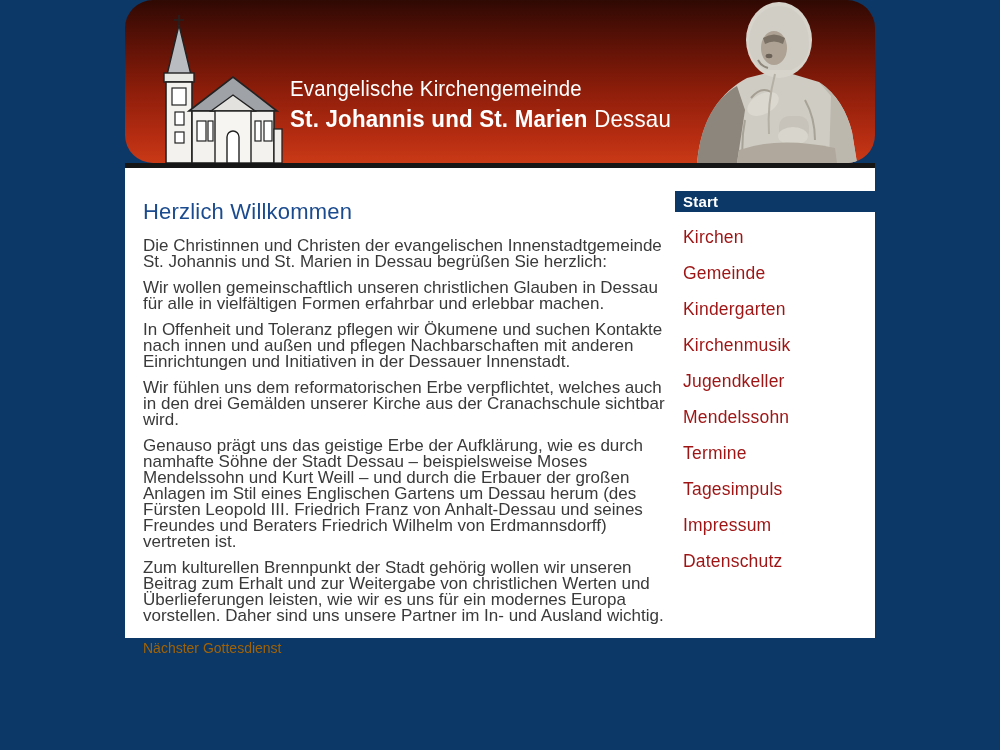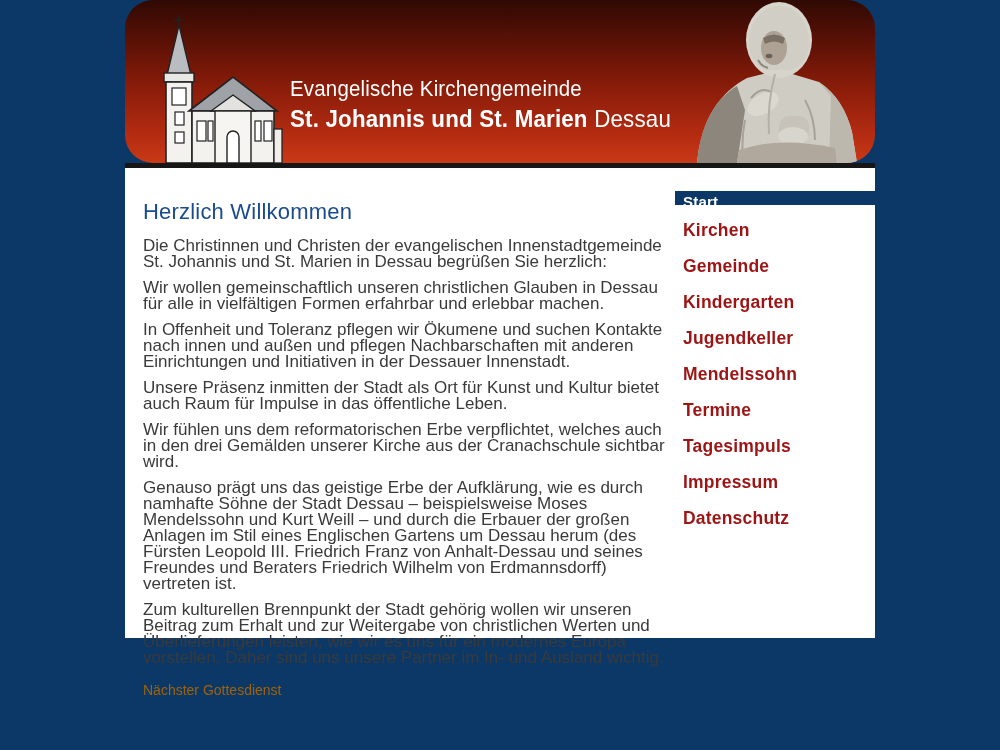--- a/index.html
+++ b/index.html
@@ -36,27 +36,27 @@
   .paras p{
     margin:10px 0;font-size:17px;line-height:16px;color:#3a3a3a;
   }
   .paras p:first-child{margin-top:13px;}
   a.next-service{
     display:inline-block;margin-top:6px;font-size:14px;color:#a16207;text-decoration:none;cursor:pointer;
   }
   
   .sidebar{position:absolute;left:550px;top:0;width:200px;}
   .nav-active{
-    margin-top:23px;height:14px;line-height:21px;background:#0b3866;color:#fff;
+    margin-top:23px;height:21px;line-height:21px;background:#0b3866;color:#fff;
     font-size:15px;font-weight:700;padding-left:8px;letter-spacing:.2px;cursor:pointer;
   }
   .nav-list{list-style:none;margin:0;padding:0;}
   .nav-list a{
     display:block;margin-top:15px;height:21px;line-height:21px;padding-left:8px;
-    color:#9e1414;font-size:17.5px;font-weight:700;text-decoration:none;cursor:pointer;letter-spacing:.2px;
+    color:#9e1414;font-size:17.5px;font-weight:400;text-decoration:none;cursor:pointer;letter-spacing:.2px;
   }
 </style>
 </head>
 <body>
 
 <div class="banner">
 
   <svg class="church" viewBox="0 0 138 150" xmlns="http://www.w3.org/2000/svg">
     <g stroke="#222" stroke-width="1.6" fill="none">
       <line x1="34" y1="2" x2="34" y2="16"></line>
@@ -109,34 +109,34 @@
 <div class="banner-strip"></div>
 
 <div class="sheet">
 
   <div class="main-col">
     <h1 class="page-title">Herzlich Willkommen</h1>
     <div class="paras">
         <p>Die Christinnen und Christen der evangelischen Innenstadtgemeinde St. Johannis und St. Marien in Dessau begrüßen Sie herzlich:</p>
         <p>Wir wollen gemeinschaftlich unseren christlichen Glauben in Dessau für alle in vielfältigen Formen erfahrbar und erlebbar machen.</p>
         <p>In Offenheit und Toleranz pflegen wir Ökumene und suchen Kontakte nach innen und außen und pflegen Nachbarschaften mit anderen Einrichtungen und Initiativen in der Dessauer Innenstadt.</p>
-        <p>Unsere Präsenz inmitten der Stadt als Ort für Kunst und Kultur bietet auch Raum für Impulse in das öffentliche Leben.</p>
         <p>Wir fühlen uns dem reformatorischen Erbe verpflichtet, welches auch in den drei Gemälden unserer Kirche aus der Cranachschule sichtbar wird.</p>
         <p>Genauso prägt uns das geistige Erbe der Aufklärung, wie es durch namhafte Söhne der Stadt Dessau – beispielsweise Moses Mendelssohn und Kurt Weill – und durch die Erbauer der großen Anlagen im Stil eines Englischen Gartens um Dessau herum (des Fürsten Leopold III. Friedrich Franz von Anhalt-Dessau und seines Freundes und Beraters Friedrich Wilhelm von Erdmannsdorff) vertreten ist.</p>
         <p>Zum kulturellen Brennpunkt der Stadt gehörig wollen wir unseren Beitrag zum Erhalt und zur Weitergabe von christlichen Werten und Überlieferungen leisten, wie wir es uns für ein modernes Europa vorstellen. Daher sind uns unsere Partner im In- und Ausland wichtig.</p>
       </div>
     <a class="next-service">Nächster Gottesdienst</a>
   </div>
 
   <div class="sidebar">
     <div class="nav-active">Start</div>
     <nav class="nav-list">
         <a>Kirchen</a>
         <a>Gemeinde</a>
         <a>Kindergarten</a>
+        <a>Kirchenmusik</a>
         <a>Jugendkeller</a>
         <a>Mendelssohn</a>
         <a>Termine</a>
         <a>Tagesimpuls</a>
         <a>Impressum</a>
         <a>Datenschutz</a>
       </nav>
   </div>
 
 </div>

